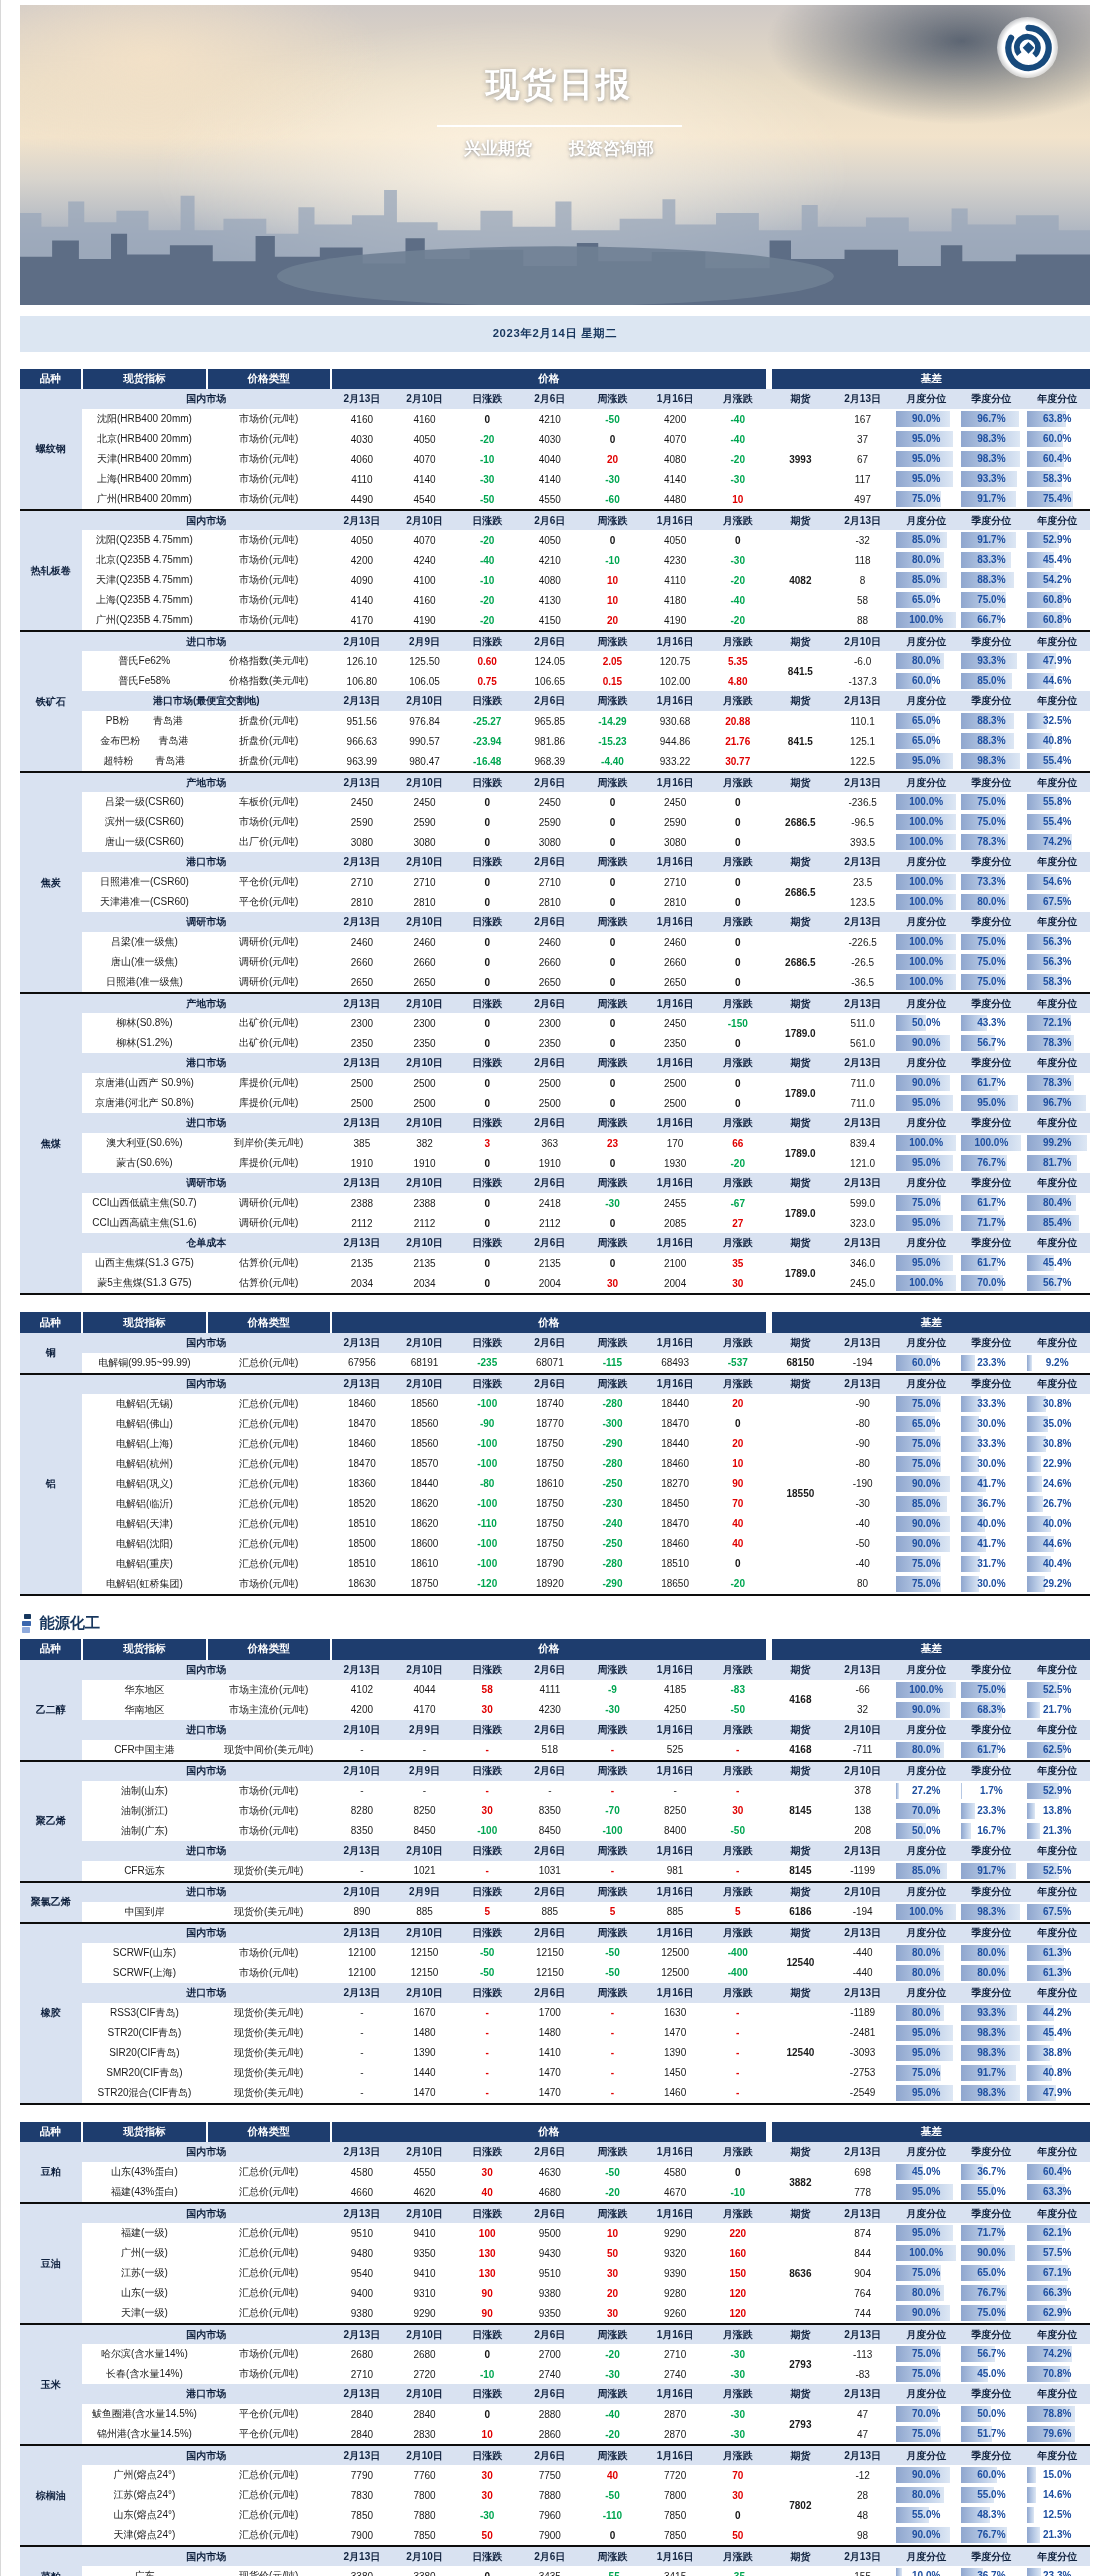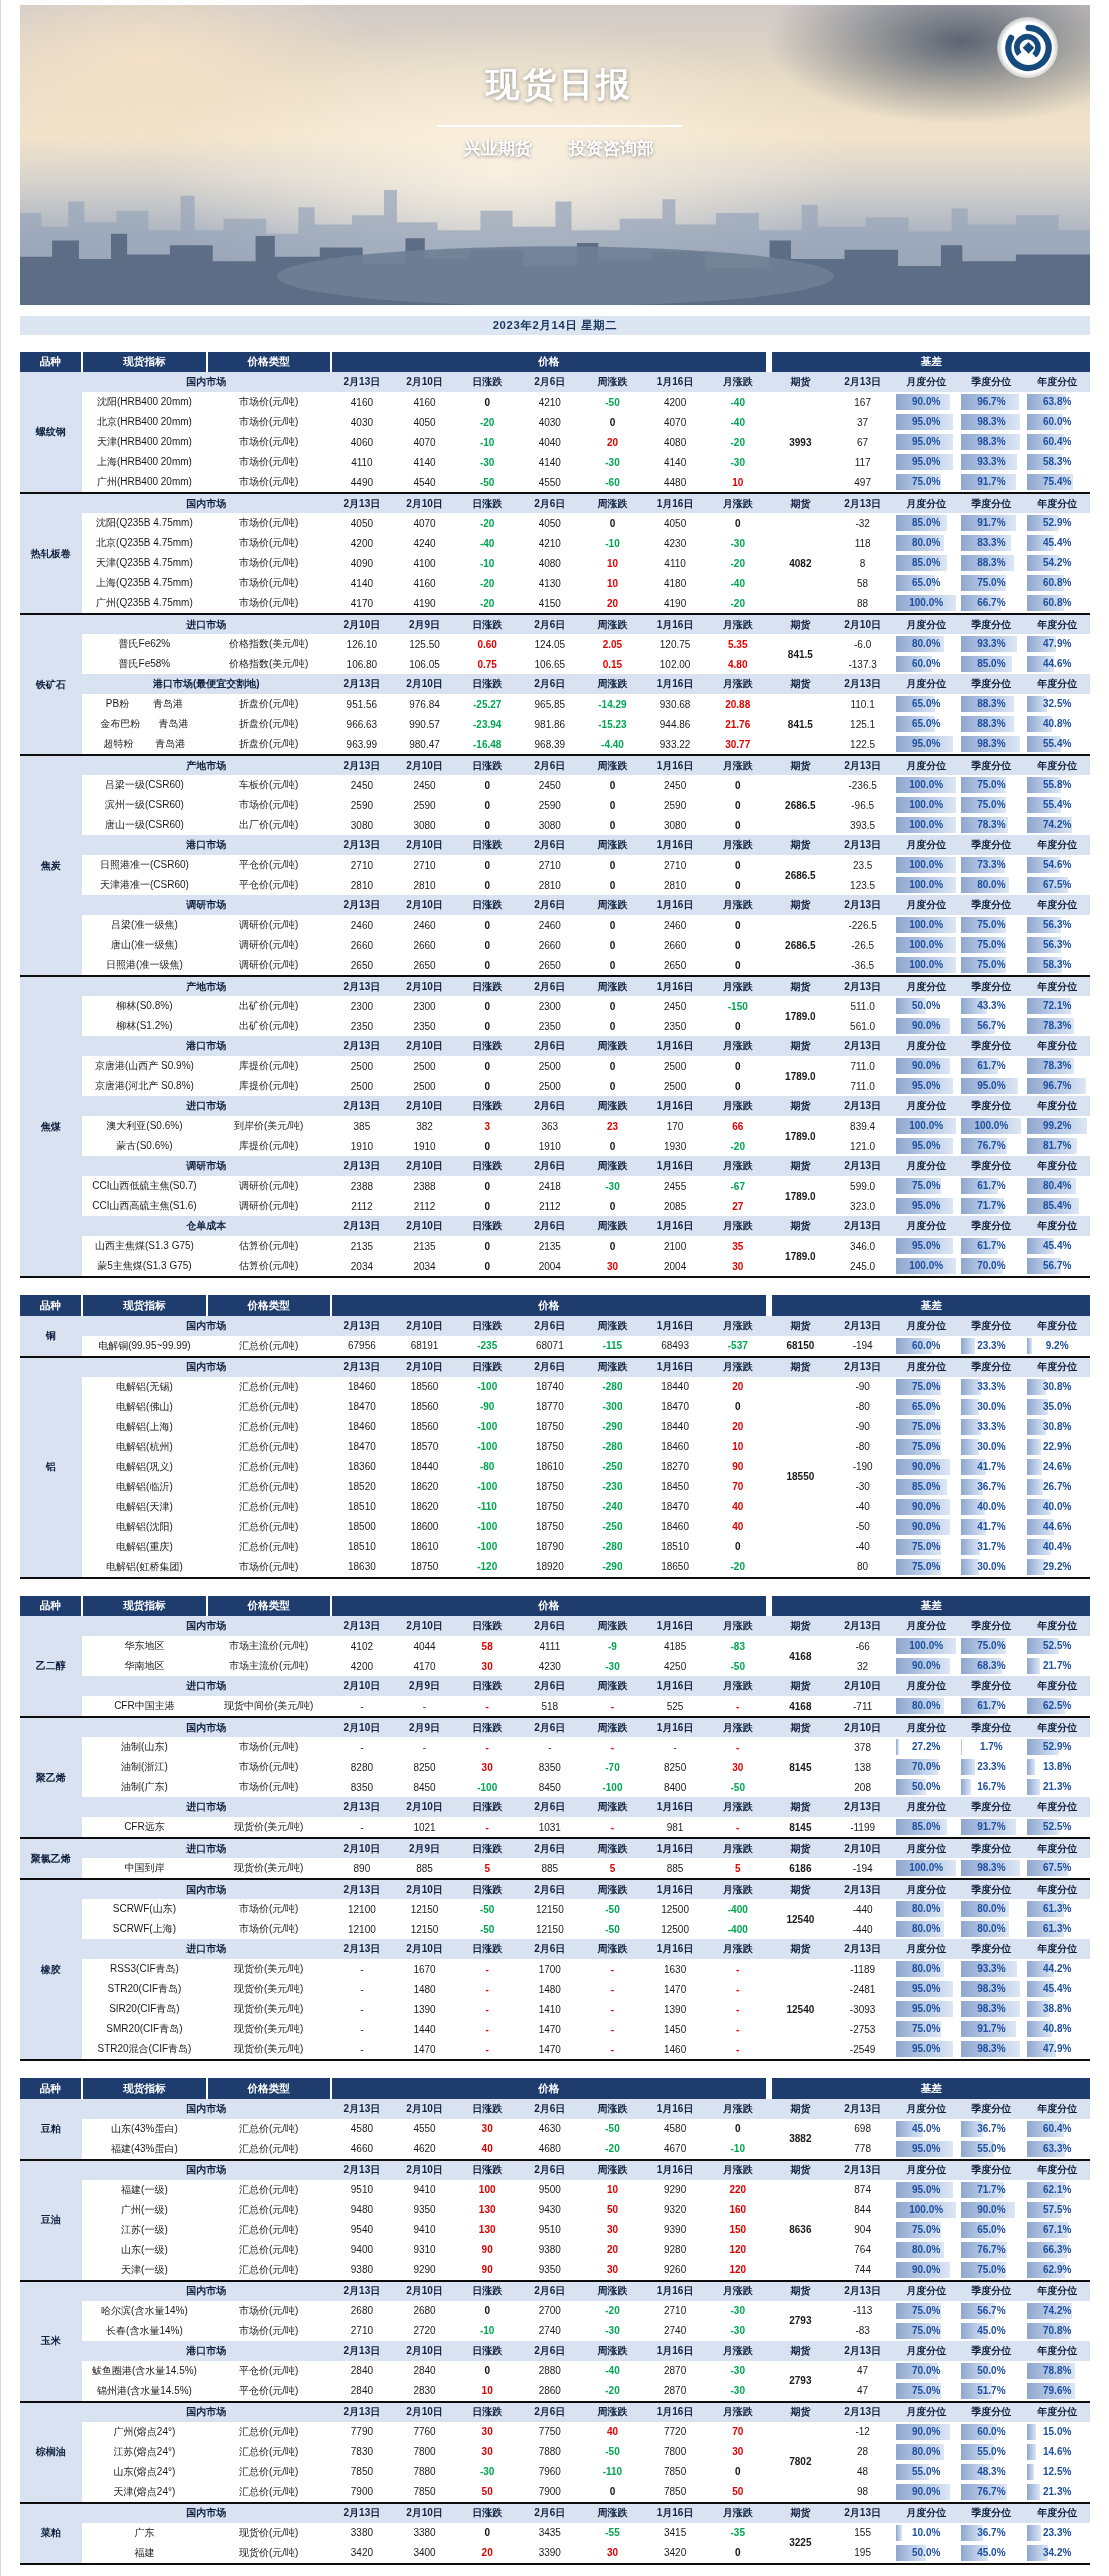--- a/index.html
+++ b/index.html
@@ -18,21 +18,21 @@
   .banner svg.city { position:absolute; left:0; bottom:0; width:100%; height:46%; }
   .banner-center { position:absolute; left:38%; top:57px; width:265px; text-align:center; }
   .report-title { color:#ffffff; font-size:34px; font-weight:bold; letter-spacing:2.7px; text-shadow:0 1.3px 4px rgba(40,50,70,.45); }
   .banner-rule { width:245px; height:2px; background:#ffffff; margin:17px auto 9.3px auto; }
   .banner-sub { color:#ffffff; font-size:17px; font-weight:bold; text-shadow:0 1.3px 3.3px rgba(40,50,70,.5); display:flex; justify-content:center; gap:37px; }
   .logo { position:absolute; right:32px; top:12px; width:61px; height:61px; border-radius:50%;
           background:radial-gradient(circle at 50% 50%, #ffffff 58%, rgba(255,255,255,.25) 78%, rgba(255,255,255,0) 100%);
           display:flex; align-items:center; justify-content:center; }
 
   
-  .date-bar { margin-top:10.6px; background:#dce6f2; height:19px; display:flex; align-items:center; justify-content:center;
+  .date-bar { margin-top:10.6px; background:#dce6f2; height:36px; display:flex; align-items:center; justify-content:center;
               color:#17365d; font-weight:bold; font-size:11.3px; letter-spacing:0.7px; }
 
   
   .section { margin-top:17px; }
   .sec-title { display:flex; align-items:center; gap:6.6px; margin:0 0 5.3px 1.3px; }
   .bullets { display:flex; flex-direction:column; gap:1.3px; width:12px; }
   .bullets i { display:block; height:5.3px; border-radius:0.7px; }
   .bullets i.b1 { width:7.3px; margin-left:3.3px; background:#17375e; }
   .bullets i.b2 { width:9.3px; margin-left:0.7px; background:#3a66ad; }
   .bullets i.b3 { width:8px; margin-left:0.7px; background:#8faadc; }
@@ -1471,20 +1471,28 @@
               </td>
               <td class="pct">
                 <div class="bar" style="width: calc(29.2% - 1.5px);"></div>
                 <span class="pv">29.2%</span>
               </td>
             </tr>
           </tbody>
         </table>
       </div>
       <div class="section">
+        <div class="sec-title">
+          <span class="bullets">
+            <i class="b1"></i>
+            <i class="b2"></i>
+            <i class="b3"></i>
+          </span>
+          <span>能源化工</span>
+        </div>
         <table class="rep">
           <colgroup>
             <col style="width: 5.6%;">
             <col style="width: 11.2%;">
             <col style="width: 11.1%;">
             <col style="width: 5.62%;">
             <col style="width: 5.62%;">
             <col style="width: 5.62%;">
             <col style="width: 5.62%;">
             <col style="width: 5.62%;">

